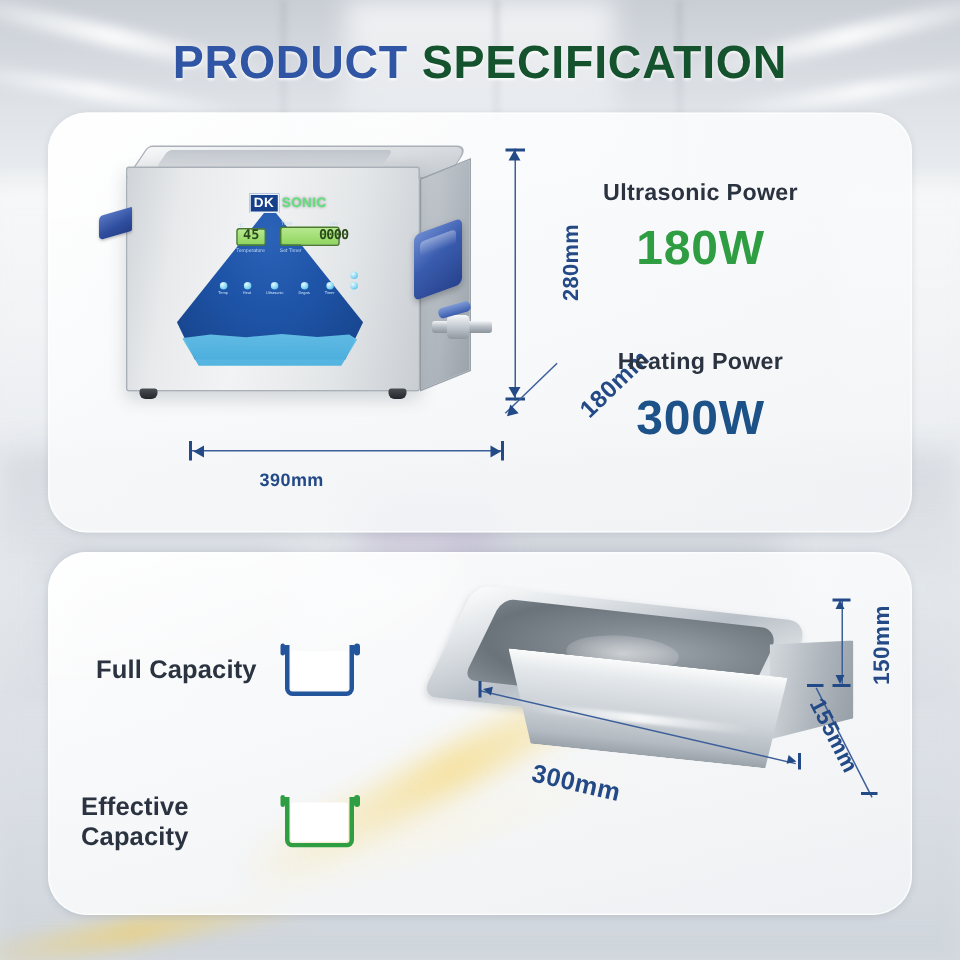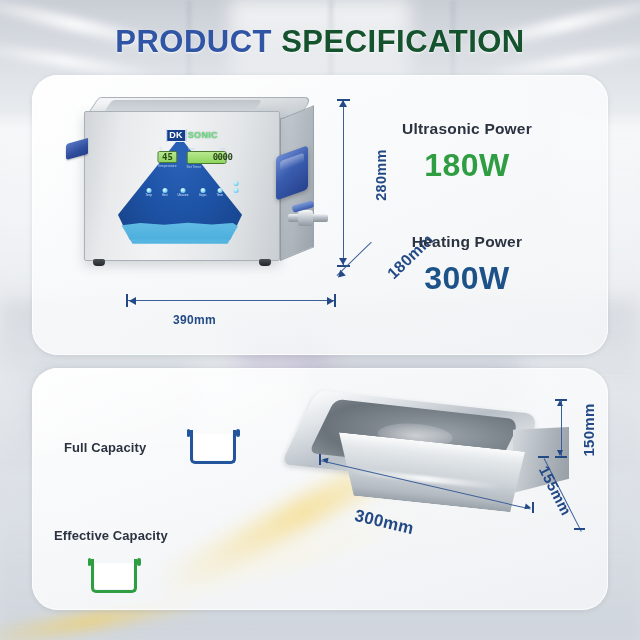--- a/index.html
+++ b/index.html
@@ -155,21 +155,21 @@
   }
   .logo {
     position:absolute; left:50%; top:40px; transform:translateX(-50%);
     display:flex; align-items:center; gap:2px;
     font-size:9px; font-weight:bold; letter-spacing:.3px; line-height:1;
   }
   .logo .dk { color:#ffffff; background:#16408a; padding:1px 2px; border:1px solid #e9f1fb; }
   .logo .sonic { color:#5fe07a; text-shadow:0 0 2px rgba(0,0,0,.4); }
 
   .lcd-row { position:absolute; left:50%; top:62px; transform:translateX(-50%);
-             display:flex; align-items:flex-start; gap:9px; }
+             display:flex; align-items:center; gap:9px; }
   .lcd {
     background:linear-gradient(180deg,#b7e88e,#8fd65f);
     border:1px solid #4b7a31; border-radius:2px;
     font-family:"DejaVu Sans Mono", monospace;
     color:#2a4a1a; font-weight:bold; line-height:1;
     display:flex; align-items:center; justify-content:center;
   }
   .lcd.small { width:20px; height:12px; font-size:9px; }
   .lcd.big   { width:40px; height:13px; font-size:9px; letter-spacing:-.5px;padding-left:32px; }
   .lcd-tag { position:absolute; font-size:3.4px; color:#bcd6f2; white-space:nowrap; }
@@ -229,21 +229,21 @@
   .dim-txt  { position:absolute; font-size:14.5px; font-weight:bold; color:#234a86;
               white-space:nowrap; letter-spacing:.3px; }
   .dim-txt.sm { font-size:12.5px; }
 
   .arrow {
     position:absolute; width:0; height:0;
   }
 
   
   .cap-row { position:absolute; display:flex; align-items:center; gap:16px; }
-  .cap-lbl { font-size:13px; font-weight:bold; color:#2b3340; letter-spacing:.1px; }
+  .cap-lbl { font-size:17px; font-weight:bold; color:#2b3340; letter-spacing:.1px; }
   .beaker {
     position:relative; width:46px; height:34px;
   }
   .beaker .outline {
     position:absolute; inset:0;
     border:3.5px solid currentColor;
     border-top:none;
     border-radius:0 0 5px 5px;
   }
   .beaker .ear-l, .beaker .ear-r {
@@ -446,21 +446,21 @@
   <div class="cap-row" style="left:32px; top:62px;">
     <span class="cap-lbl" style="width:110px; text-align:left;">Full Capacity</span>
     <span class="beaker blue">
       <span class="ear-l"></span>
       <span class="ear-r"></span>
       <span class="outline"></span>
       <span class="fill">6L</span>
     </span>
   </div>
 
-  <div class="cap-row" style="left:22px; top:160px;flex-direction:column;">
+  <div class="cap-row" style="left:22px; top:160px;">
     <span class="cap-lbl" style="width:120px; text-align:left;">Effective Capacity</span>
     <span class="beaker green">
       <span class="ear-l"></span>
       <span class="ear-r"></span>
       <span class="outline"></span>
       <span class="fill">5L</span>
     </span>
   </div>
 
   <div id="tank">

